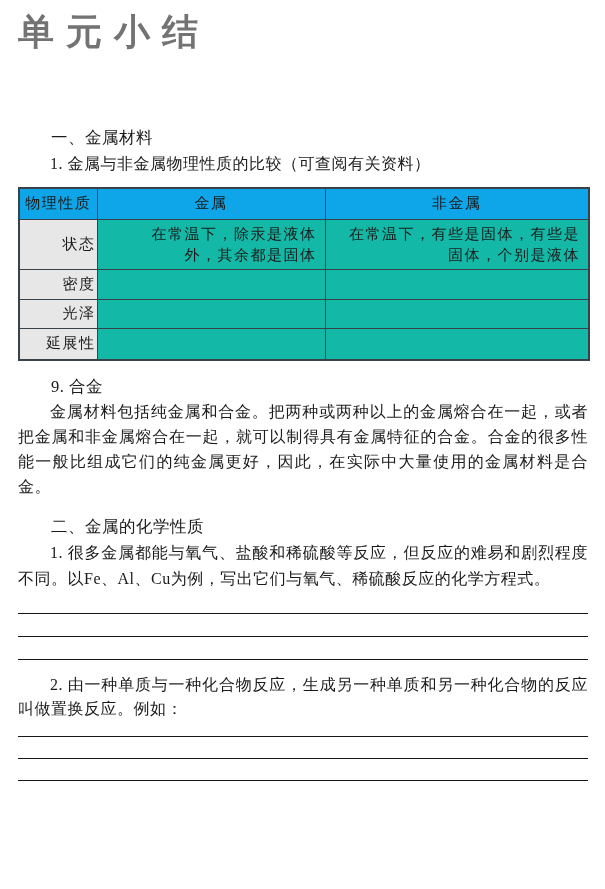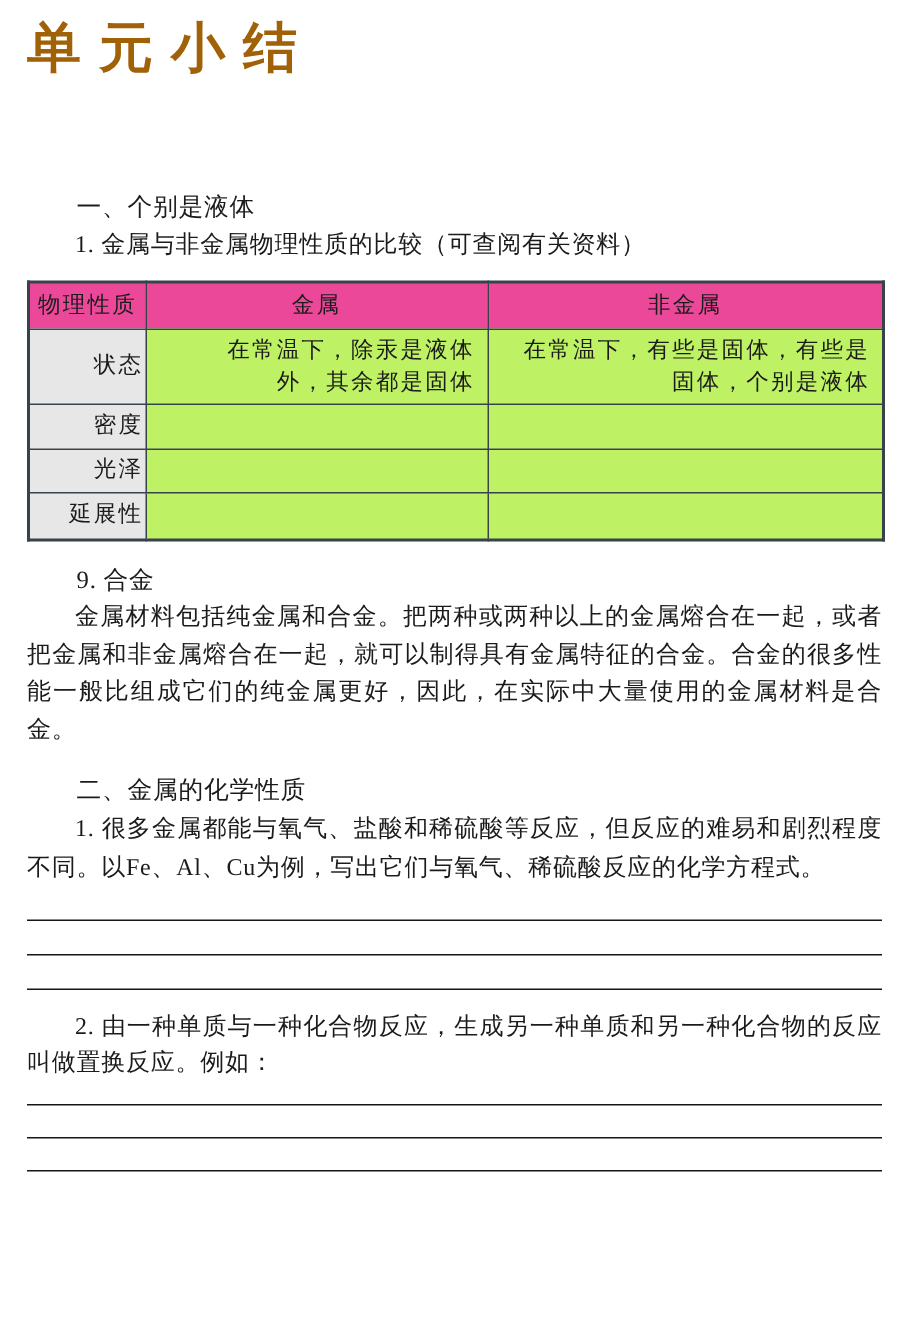--- a/index.html
+++ b/index.html
@@ -15,21 +15,21 @@
     box-sizing: border-box;
     padding: 0 17px 0 18px;
     overflow: hidden;
   }
   .title {
     margin: 10px 0 0 0;
     font-size: 36px;
     font-weight: 600;
     line-height: 44px;
     letter-spacing: 12px;
-    color: #a16207;
+    color: #737373;
   }
   .heading {
     margin-top: 14px;
     font-size: 16.5px;
     line-height: 23px;
     text-indent: 2em;
     letter-spacing: 0.5px;
   }
   .heading.first { margin-top: 72px; }
   .heading.sec2 { margin-top: 16px; }
@@ -51,21 +51,21 @@
     border-collapse: collapse;
     table-layout: fixed;
     border: 2px solid #37424b;
   }
   table.props th, table.props td {
     border: 1.6px solid #37424b;
     font-weight: normal;
     text-align: right;
   }
   table.props th {
-    background: #ec4899;
+    background: #0ea5e9;
     font-size: 15px;
     letter-spacing: 1.5px;
     text-align: center;
   }
   col.c1 { width: 78px; }
   col.c2 { width: 228px; }
   col.c3 { width: 264px; }
   tr.head-row { height: 31px; }
   tr.r-state { height: 50px; }
   tr.r-density { height: 30px; }
@@ -75,21 +75,21 @@
   td.rowlabel {
     background: #e7e7e7;
     text-align: center;
     vertical-align: middle;
     font-size: 15px;
     letter-spacing: 1.5px;
     line-height: 21px;
     white-space: pre-line;
   }
   td.cell {
-    background: #bef264;
+    background: #14b8a6;
     vertical-align: top;
     font-size: 15px;
     line-height: 21px;
     letter-spacing: 1.5px;
     padding: 4px 8px 0 8px;
     text-indent: 1em;
     text-align: justify;
   }
 
   .lines { width: 570px; }
@@ -117,21 +117,21 @@
     margin-top: 39px;
   }
 </style>
 </head>
 <body>
 
 <div class="page">
 
   <h1 class="title">单元小结</h1>
 
-  <div class="heading first">一、个别是液体</div>
+  <div class="heading first">一、金属材料</div>
   <div class="para">1. 金属与非金属物理性质的比较（可查阅有关资料）</div>
 
   <table class="props">
     <colgroup>
       <col class="c1">
         <col class="c2">
         <col class="c3">
     </colgroup>
     <tbody>
         <tr class="head-row">

